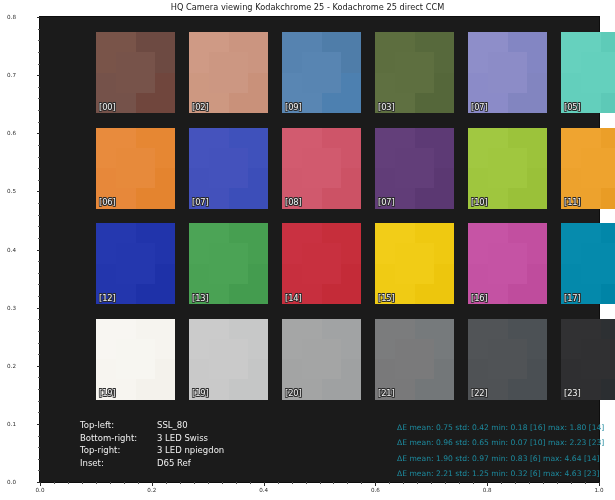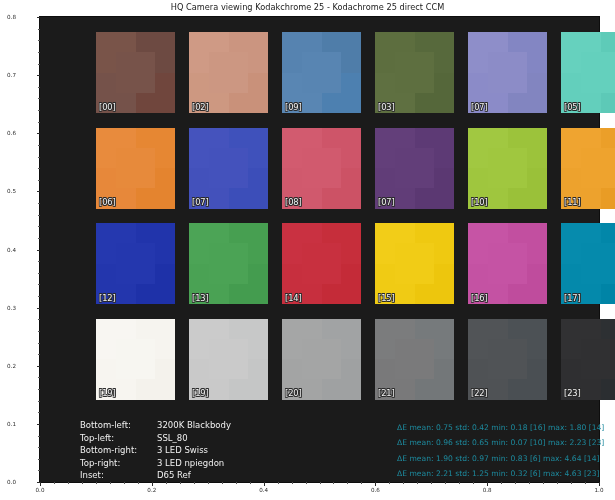--- a/index.html
+++ b/index.html
@@ -461,24 +461,20 @@
           <div class="quad tr" style="background: rgb(45, 48, 51);"></div>
           <div class="quad bl" style="background: rgb(47, 47, 49);"></div>
           <div class="quad br" style="background: rgb(43, 46, 49);"></div>
           <div class="inset" style="background: rgb(48, 48, 50);"></div>
           <div class="patch-label">[23]</div>
         </div>
       </div>
 
     <div id="legend">
         <div class="legend-row">
-          <div class="legend-key">Bottom-left:</div>
-          <div class="legend-val">3200K Blackbody</div>
-        </div>
-        <div class="legend-row">
           <div class="legend-key">Top-left:</div>
           <div class="legend-val">SSL_80</div>
         </div>
         <div class="legend-row">
           <div class="legend-key">Bottom-right:</div>
           <div class="legend-val">3 LED Swiss</div>
         </div>
         <div class="legend-row">
           <div class="legend-key">Top-right:</div>
           <div class="legend-val">3 LED npiegdon</div>

